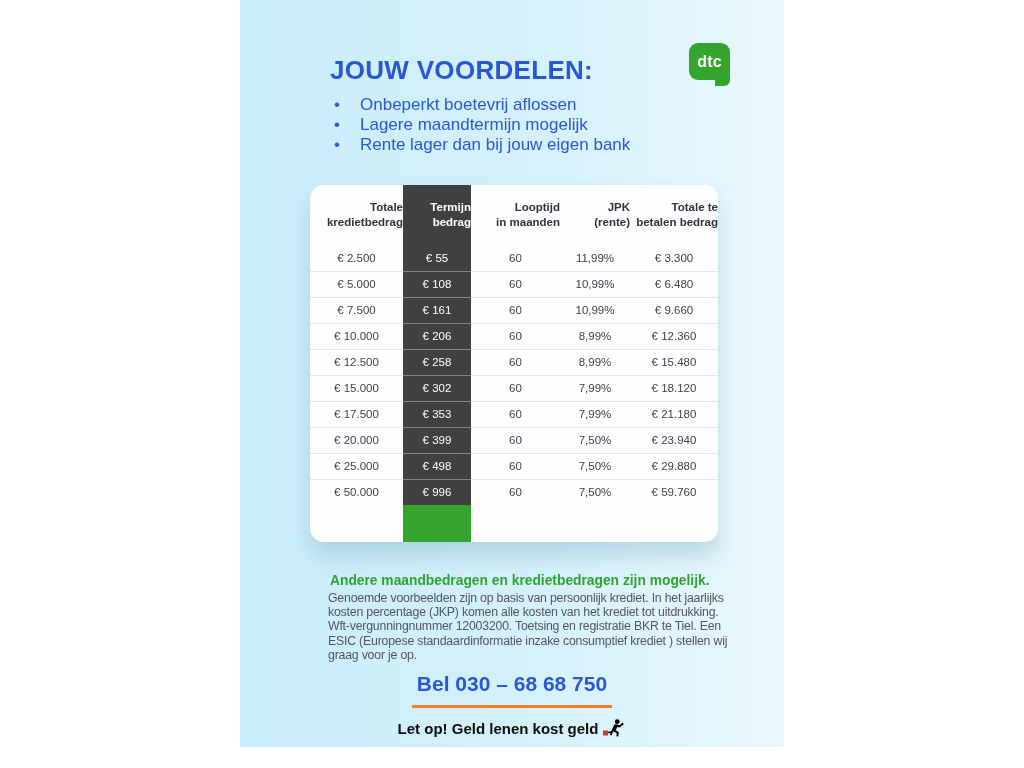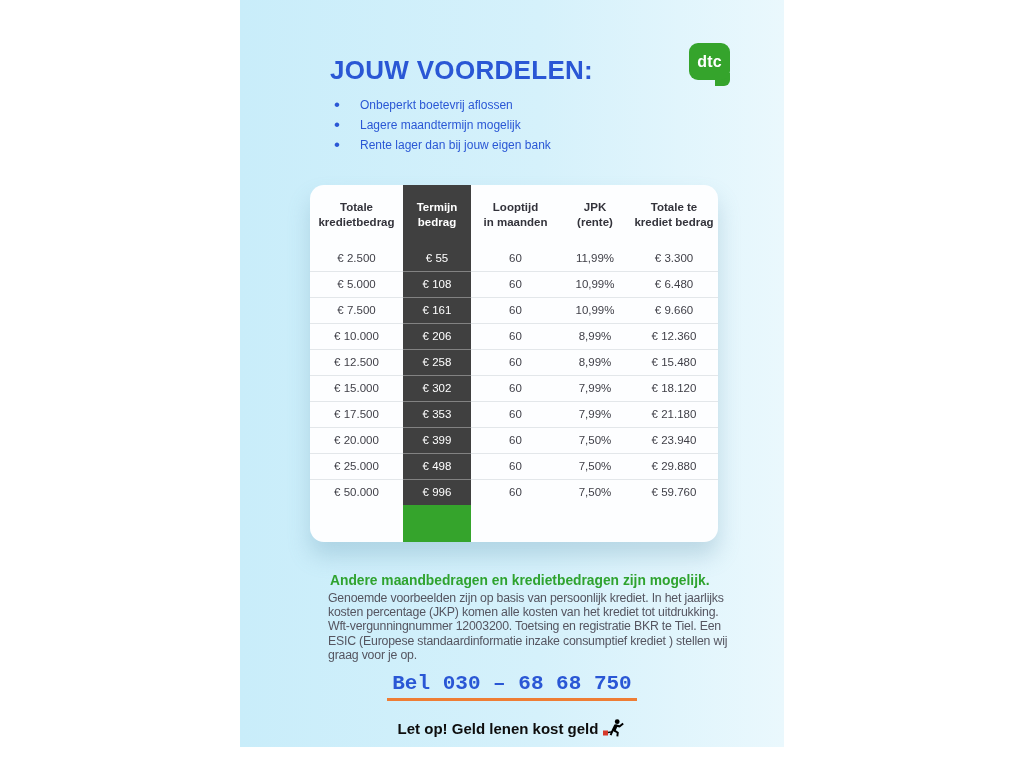--- a/index.html
+++ b/index.html
@@ -9,21 +9,21 @@
     background:linear-gradient(90deg,#c9edfa 0%, #d5f1fb 55%, #eaf8fd 100%);
     overflow:hidden;
   }
   .title {
     position:absolute; left:90px; top:55px;
     font-size:26px; font-weight:800; letter-spacing:.3px; color:#2a57d5;
   }
   .bullets { position:absolute; left:92px; top:95px; list-style:none; }
   .bullets li {
     position:relative; padding-left:28px; color:#2a57d5;
-    font-size:12px; line-height:20px;
+    font-size:17px; line-height:20px;
   }
   .bullets li::before {
     content:"•"; position:absolute; left:2px; top:0; font-size:17px; color:#2a57d5;
   }
   
   .logo { position:absolute; left:449px; top:43px; width:44px; height:46px; }
   .logo-body {
     position:absolute; left:0; top:0; width:41px; height:37px;
     background:#35a42c; border-radius:9px;
     display:flex; align-items:center; justify-content:center;
@@ -36,21 +36,21 @@
   
   .card {
     position:absolute; left:70px; top:185px; width:408px; height:357px;
     background:#fdfeff; border-radius:14px; overflow:hidden;
     box-shadow:0 14px 22px rgba(100,150,175,.30);
   }
   .green-strip { position:absolute; left:93px; top:0; width:68px; height:100%; background:#35a42c; }
   table.rates { position:absolute; left:0; top:0; width:408px; border-collapse:collapse; table-layout:fixed; }
   .rates col.c1{width:93px} .rates col.c2{width:68px} .rates col.c3{width:89px} .rates col.c4{width:70px} .rates col.c5{width:88px}
   .rates th {
-    height:60px; text-align:center; vertical-align:middle;
+    height:60px; text-align:right; vertical-align:middle;
     font-size:11.5px; font-weight:bold; color:#33333b; line-height:15px;
   }
   .rates td {
     height:26px; text-align:center; vertical-align:middle;
     font-size:11.5px; color:#3f3f47;
   }
   .rates tbody tr:not(:first-child) td { border-top:1px solid #e3e7ea; }
   .rates th.green, .rates td.green { background:#404040; color:#ffffff; }
   .rates tbody tr:not(:first-child) td.green { border-top:1px solid rgba(255,255,255,.35); }
   
@@ -58,21 +58,21 @@
     position:absolute; left:90px; top:573px;
     font-size:13.8px; font-weight:bold; color:#2fa32f;
   }
   .disclaimer {
     position:absolute; left:88px; top:591px; width:400px;
     font-size:12.3px; letter-spacing:-.2px; line-height:14.2px; color:#555560;
   }
   .phone-wrap { position:absolute; left:0; top:672px; width:544px; text-align:center; }
   .phone {
     display:inline-block; font-size:21px; font-weight:800; color:#2a57d5;
-    padding:0 5px 3px 5px; border-bottom:3px solid #ee7d35; cursor:pointer;font-family:Liberation Mono, monospace;
+    padding:0 5px 9px 5px; border-bottom:3px solid #ee7d35; cursor:pointer;
   }
   .warning-wrap { position:absolute; left:0; top:719px; width:544px; text-align:center; }
   .warning {
     display:inline-flex; align-items:center; gap:4px;
     font-size:15px; font-weight:bold; color:#0d0d0d;
   }
   .warning svg { display:block; }
 </style>
 </head>
 <body>
@@ -103,21 +103,21 @@
           <col class="c3">
           <col class="c4">
           <col class="c5">
         </colgroup>
       <thead>
         <tr>
           <th><span>Totale</span><br><span>kredietbedrag</span></th>
           <th class="green"><span>Termijn</span><br><span>bedrag</span></th>
           <th><span>Looptijd</span><br><span>in maanden</span></th>
           <th><span>JPK</span><br><span>(rente)</span></th>
-          <th><span>Totale te</span><br><span>krediet bedrag</span></th>
+          <th><span>Totale te</span><br><span>betalen bedrag</span></th>
         </tr>
       </thead>
       <tbody>
         <tr>
           <td>€ 2.500</td>
           <td class="green">€ 55</td>
           <td>60</td>
           <td>11,99%</td>
           <td>€ 3.300</td>
         </tr>

